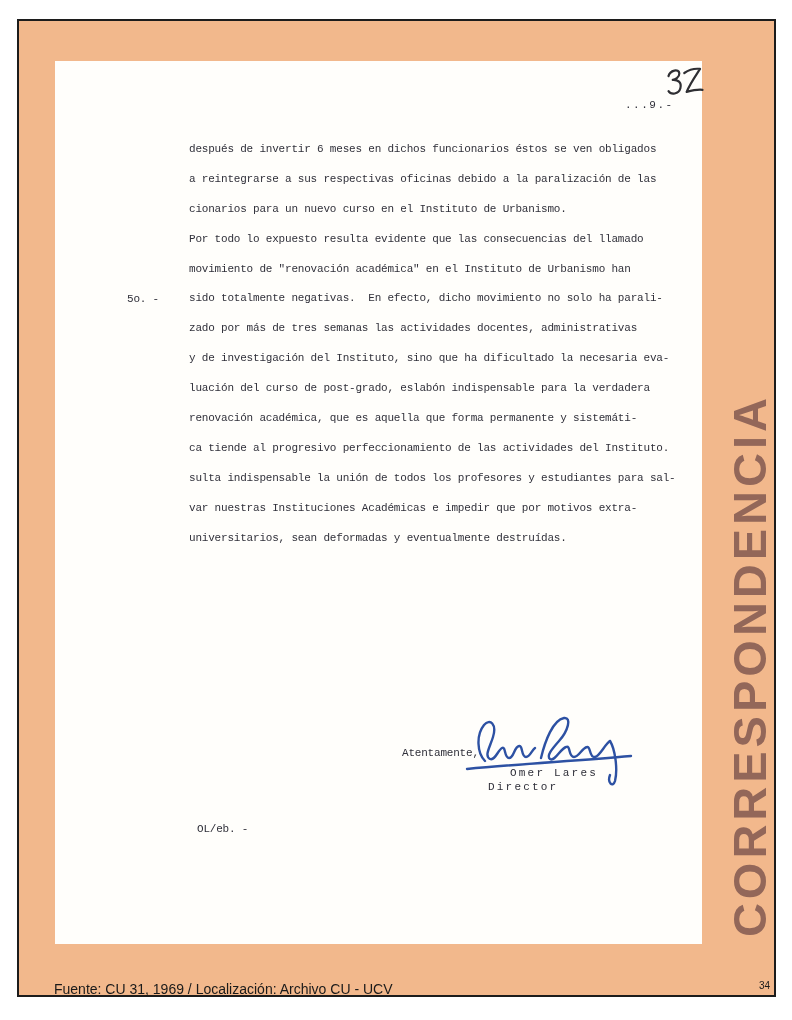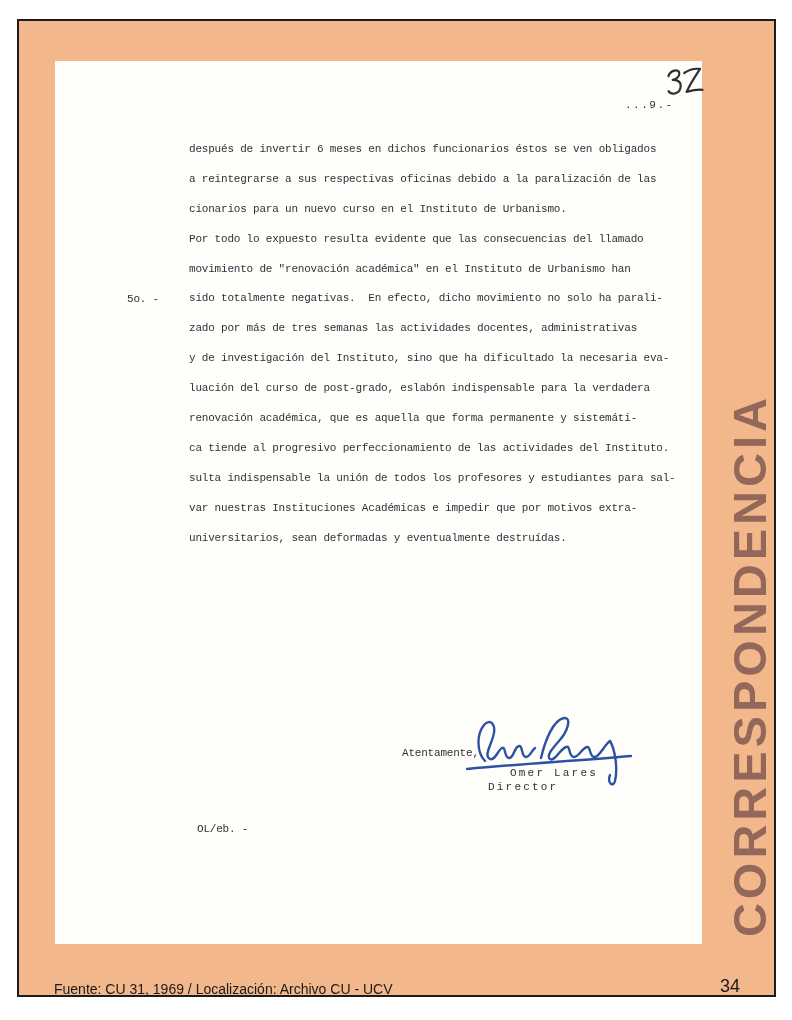--- a/index.html
+++ b/index.html
@@ -35,21 +35,21 @@
   }
   .corres span{
     writing-mode:vertical-rl;transform:rotate(180deg);
     font-weight:bold;font-size:47px;letter-spacing:4px;color:#936759;
     font-family:"Liberation Sans","DejaVu Sans",sans-serif;
   }
   .footer-source{
     position:absolute;left:35px;top:960px;font-size:14px;color:#1a1a1a;line-height:16px;
   }
   .footer-page{
-    position:absolute;left:701px;top:956px;font-size:18px;color:#1a1a1a;line-height:18px;
+    position:absolute;left:740px;top:956px;font-size:10px;color:#1a1a1a;line-height:18px;
   }
 </style>
 </head>
 <body>
 
 <div class="frame">
 
   <div class="page">
 
     <svg class="handnum" width="40" height="36" viewBox="0 0 40 34" aria-label="32">

